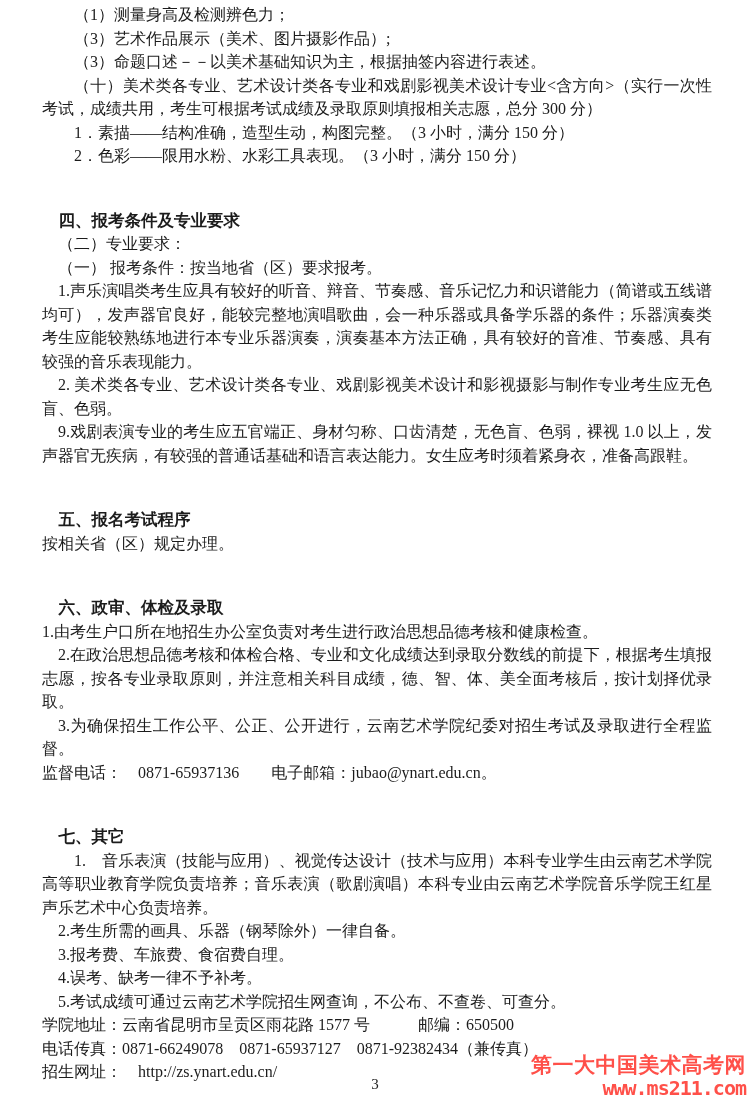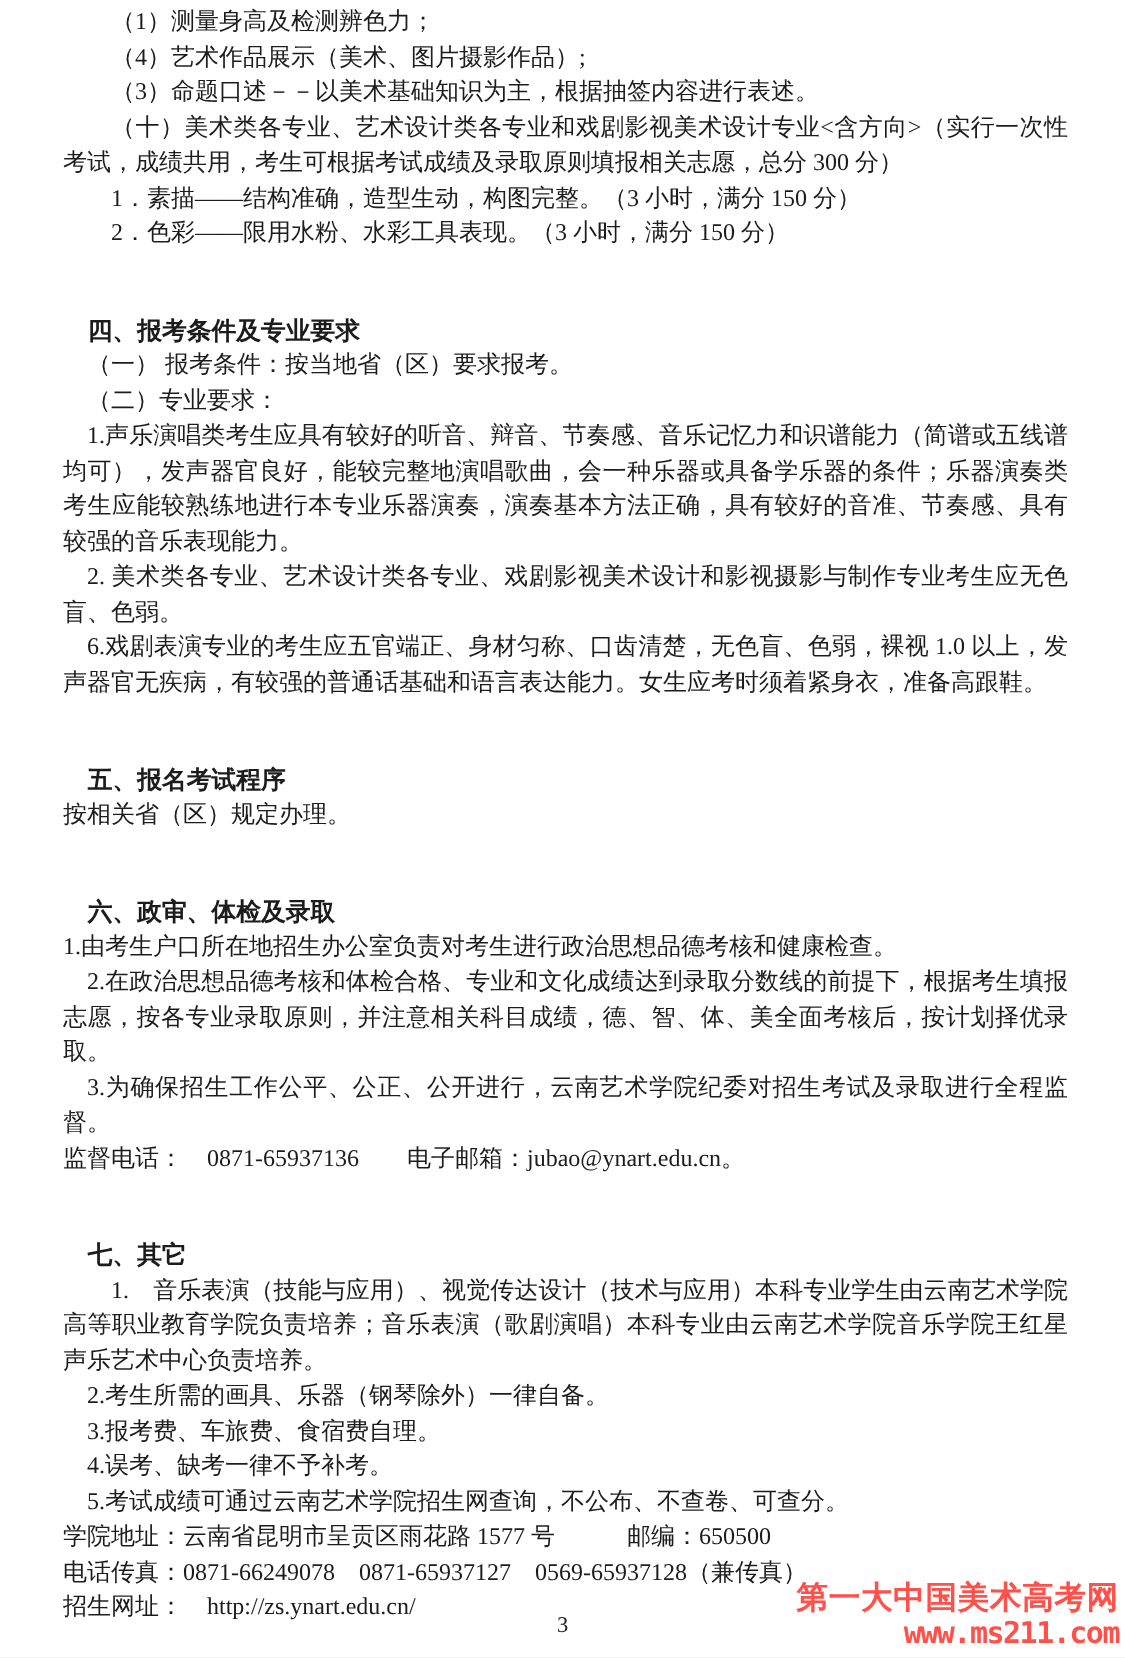--- a/index.html
+++ b/index.html
@@ -63,53 +63,53 @@
     letter-spacing: -1px;
   }
 </style>
 </head>
 <body>
 
 <div class="page">
   <div class="content">
 
     <p class="ind2">（1）测量身高及检测辨色力；</p>
-    <p class="ind2">（4）艺术作品展示（美术、图片摄影作品）;</p>
+    <p class="ind2">（3）艺术作品展示（美术、图片摄影作品）;</p>
     <p class="ind2">（3）命题口述－－以美术基础知识为主，根据抽签内容进行表述。</p>
 
     <p class="ind2"><span class="b">（十）美术类各专业、艺术设计类各专业和戏剧影视美术设计专业&lt;含方向&gt;</span><span>（实行一次性考试，成绩共用，考生可根据考试成绩及录取原则填报相关志愿，总分 300 分）</span></p>
 
     <p class="ind2">1．素描——结构准确，造型生动，构图完整。（3 小时，满分 150 分）</p>
     <p class="ind2">2．色彩——限用水粉、水彩工具表现。（3 小时，满分 150 分）</p>
 
     <h2>四、报考条件及专业要求</h2>
+    <p class="ind1">（二）专业要求：</p>
     <p class="ind1">（一） 报考条件：按当地省（区）要求报考。</p>
-    <p class="ind1">（二）专业要求：</p>
     <p class="ind1">1.声乐演唱类考生应具有较好的听音、辩音、节奏感、音乐记忆力和识谱能力（简谱或五线谱均可），发声器官良好，能较完整地演唱歌曲，会一种乐器或具备学乐器的条件；乐器演奏类考生应能较熟练地进行本专业乐器演奏，演奏基本方法正确，具有较好的音准、节奏感、具有较强的音乐表现能力。</p>
     <p class="ind1">2. 美术类各专业、艺术设计类各专业、戏剧影视美术设计和影视摄影与制作专业考生应无色盲、色弱。</p>
-    <p class="ind1">6.戏剧表演专业的考生应五官端正、身材匀称、口齿清楚，无色盲、色弱，裸视 1.0 以上，发声器官无疾病，有较强的普通话基础和语言表达能力。女生应考时须着紧身衣，准备高跟鞋。</p>
+    <p class="ind1">9.戏剧表演专业的考生应五官端正、身材匀称、口齿清楚，无色盲、色弱，裸视 1.0 以上，发声器官无疾病，有较强的普通话基础和语言表达能力。女生应考时须着紧身衣，准备高跟鞋。</p>
 
     <h2>五、报名考试程序</h2>
     <p class="ind0">按相关省（区）规定办理。</p>
 
     <h2>六、政审、体检及录取</h2>
     <p class="ind0">1.由考生户口所在地招生办公室负责对考生进行政治思想品德考核和健康检查。</p>
     <p class="ind1">2.在政治思想品德考核和体检合格、专业和文化成绩达到录取分数线的前提下，根据考生填报志愿，按各专业录取原则，并注意相关科目成绩，德、智、体、美全面考核后，按计划择优录取。</p>
     <p class="ind1">3.为确保招生工作公平、公正、公开进行，云南艺术学院纪委对招生考试及录取进行全程监督。</p>
     <p class="ind0">监督电话：　0871-65937136　　电子邮箱：jubao@ynart.edu.cn。</p>
 
     <h2>七、其它</h2>
     <p class="ind2">1.　音乐表演（技能与应用）、视觉传达设计（技术与应用）本科专业学生由云南艺术学院高等职业教育学院负责培养；音乐表演（歌剧演唱）本科专业由云南艺术学院音乐学院王红星声乐艺术中心负责培养。</p>
     <p class="ind1">2.考生所需的画具、乐器（钢琴除外）一律自备。</p>
     <p class="ind1">3.报考费、车旅费、食宿费自理。</p>
     <p class="ind1">4.误考、缺考一律不予补考。</p>
     <p class="ind1">5.考试成绩可通过云南艺术学院招生网查询，不公布、不查卷、可查分。</p>
 
     <p class="ind0">学院地址：云南省昆明市呈贡区雨花路 1577 号　　　邮编：650500</p>
-    <p class="ind0">电话传真：0871-66249078　0871-65937127　0569-65937128（兼传真）</p>
+    <p class="ind0">电话传真：0871-66249078　0871-65937127　0871-92382434（兼传真）</p>
     <p class="ind0">招生网址：　http://zs.ynart.edu.cn/</p>
 
   </div>
 
   <div class="page-number">3</div>
 
   <div class="watermark" style="color: rgb(255, 80, 73);">
     <div class="wm-cn">第一大中国美术高考网</div>
     <div class="wm-url">www.ms211.com</div>
   </div>

